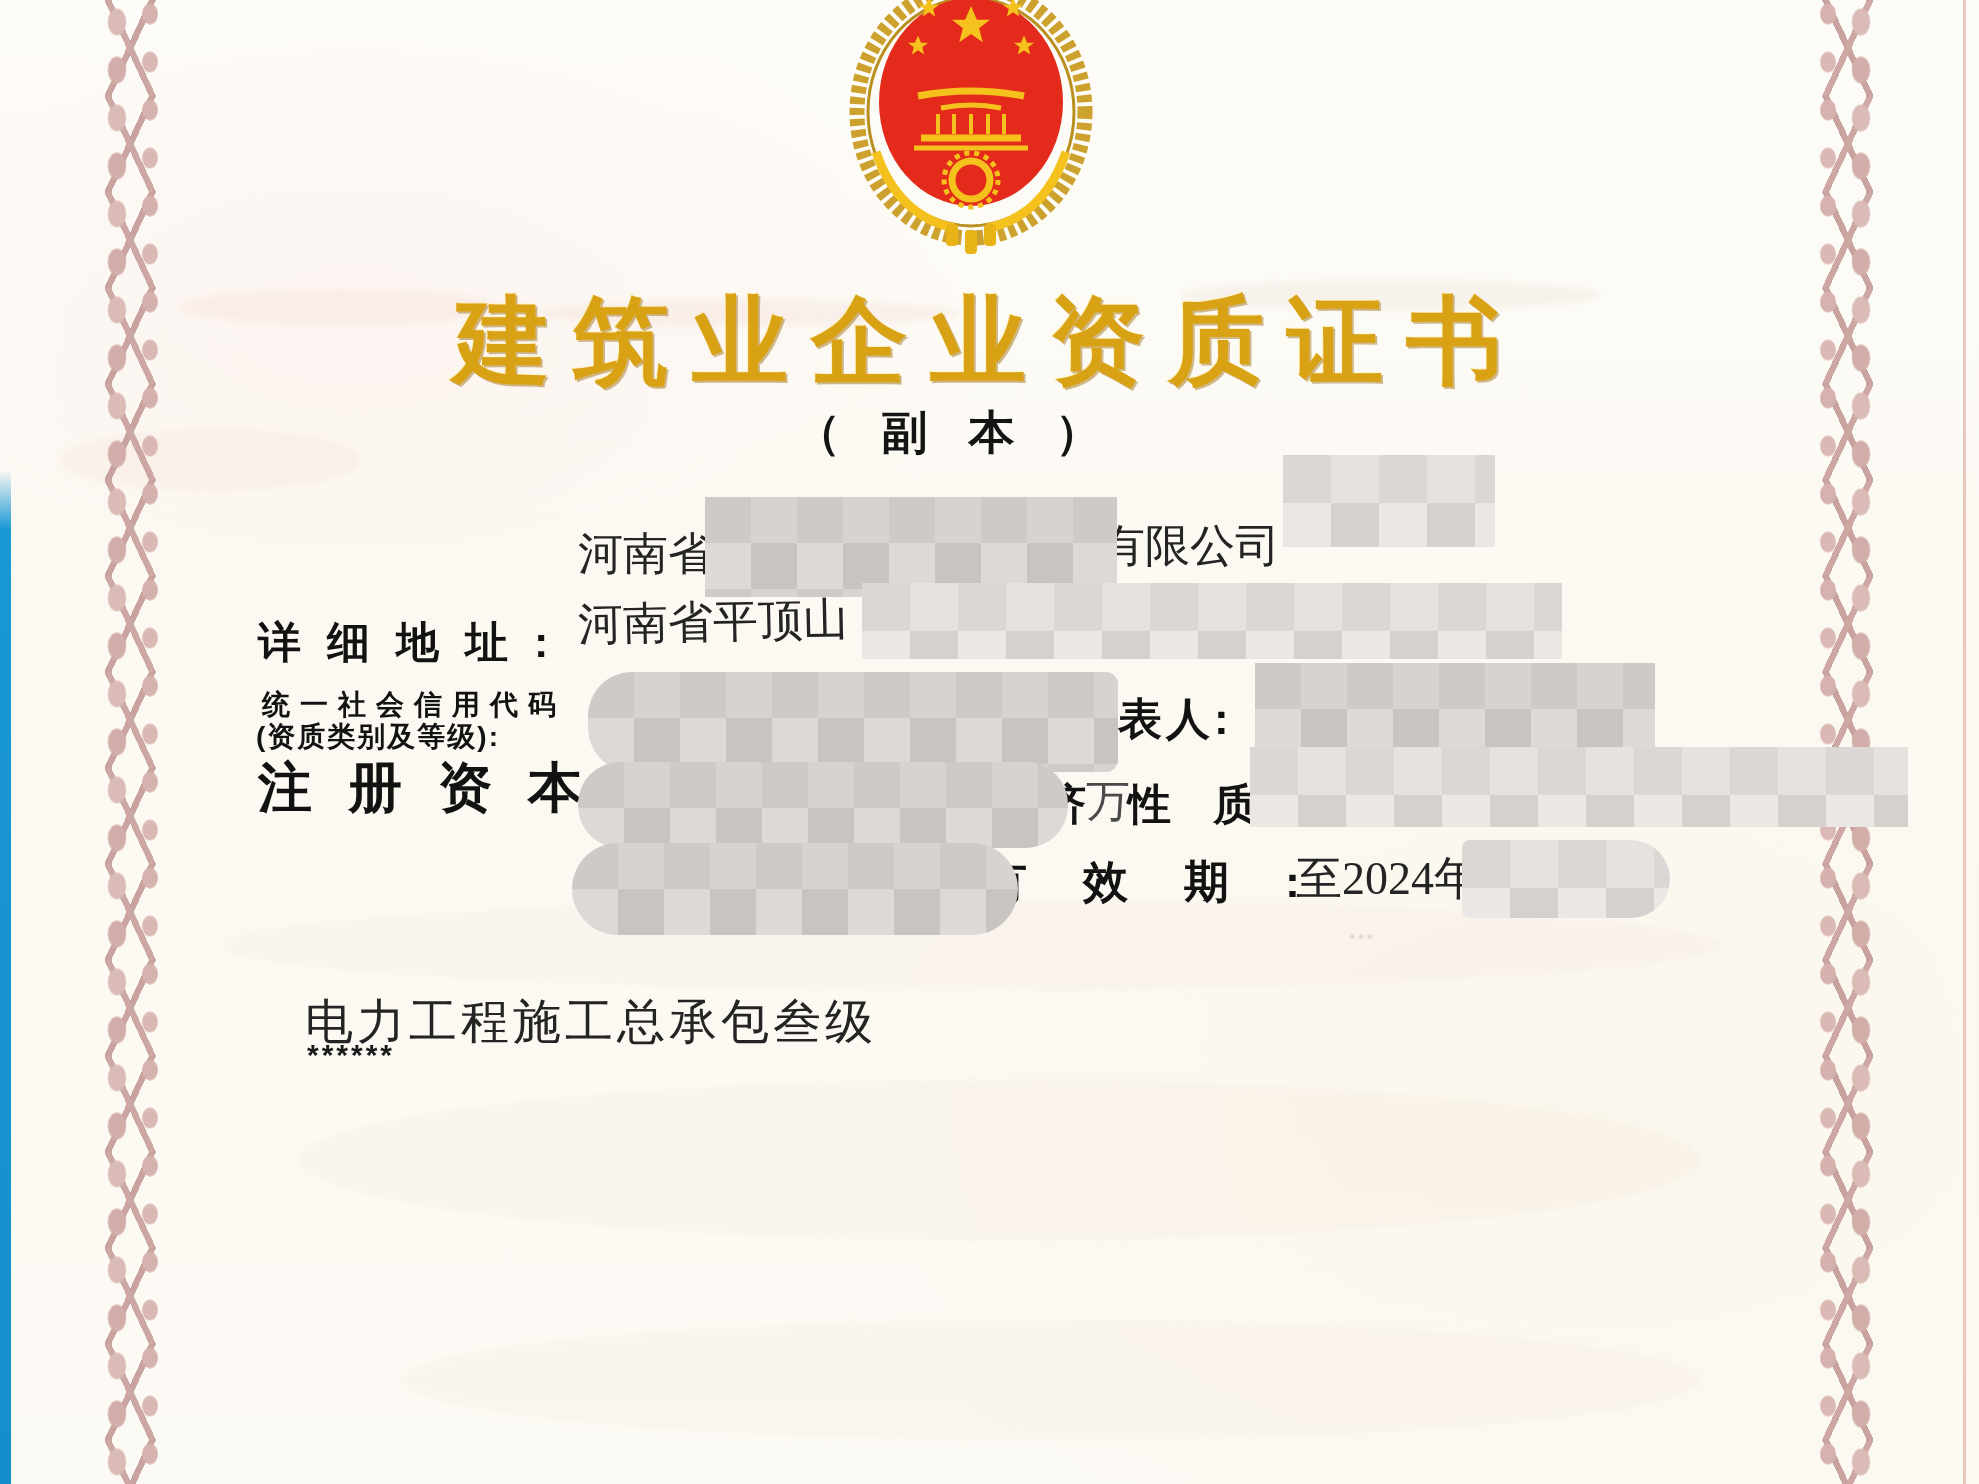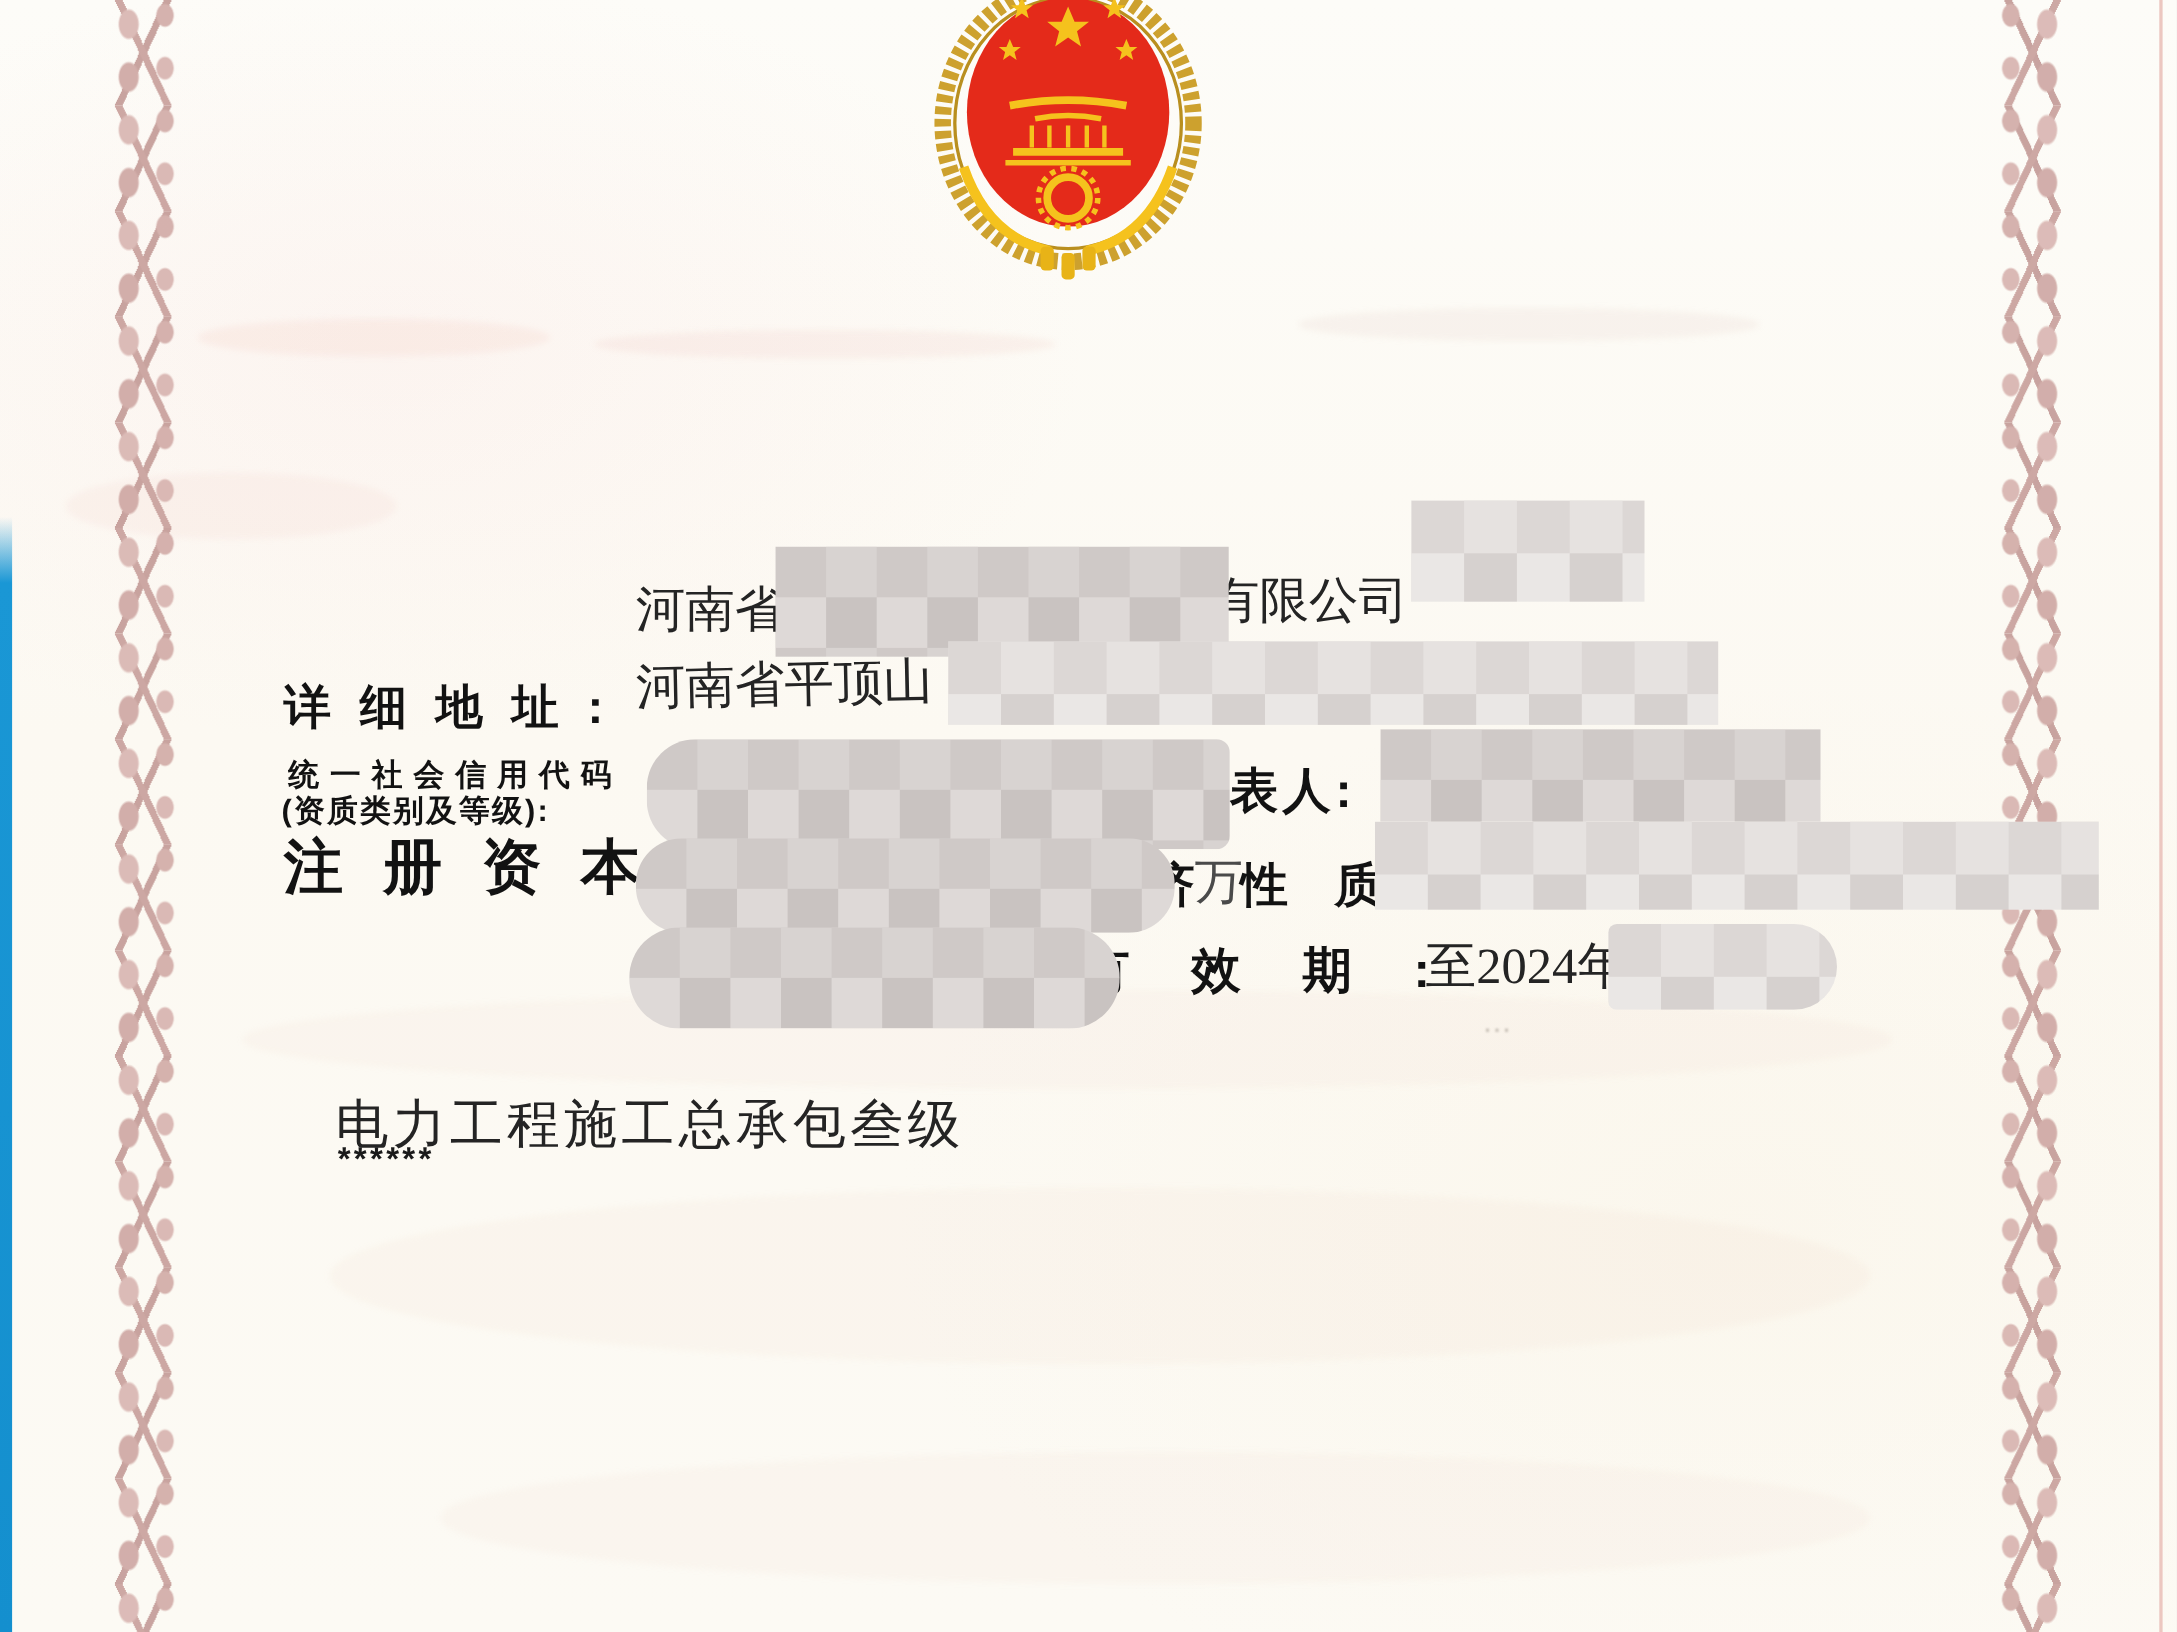--- a/index.html
+++ b/index.html
@@ -124,20 +124,22 @@
       <path d="M30,168 Q52,232 108,244" stroke-width="9"></path>
       <path d="M220,168 Q198,232 142,244" stroke-width="9"></path>
     </g>
     <g fill="#e8b317">
       <rect x="100" y="240" width="12" height="22" rx="4"></rect>
       <rect x="119" y="246" width="12" height="24" rx="4"></rect>
       <rect x="138" y="240" width="12" height="22" rx="4"></rect>
     </g>
   </svg>
 
+  <div class="title">建筑业企业资质证书</div>
+  <div class="subtitle">（ 副  本 ）</div>
 
   <div class="val v-name">河南省</div>
   <div class="val v-name2">有限公司</div>
   <div class="mosaic" style="left:705px;top:497px;width:412px;height:100px;"></div>
   <div class="mosaic light" style="left:1283px;top:455px;width:212px;height:92px;"></div>
 
   <div class="lbl l-addr">详细地址:</div>
   <div class="val v-addr">河南省平顶山</div>
   <div class="mosaic light" style="left:862px;top:583px;width:700px;height:76px;"></div>
 

